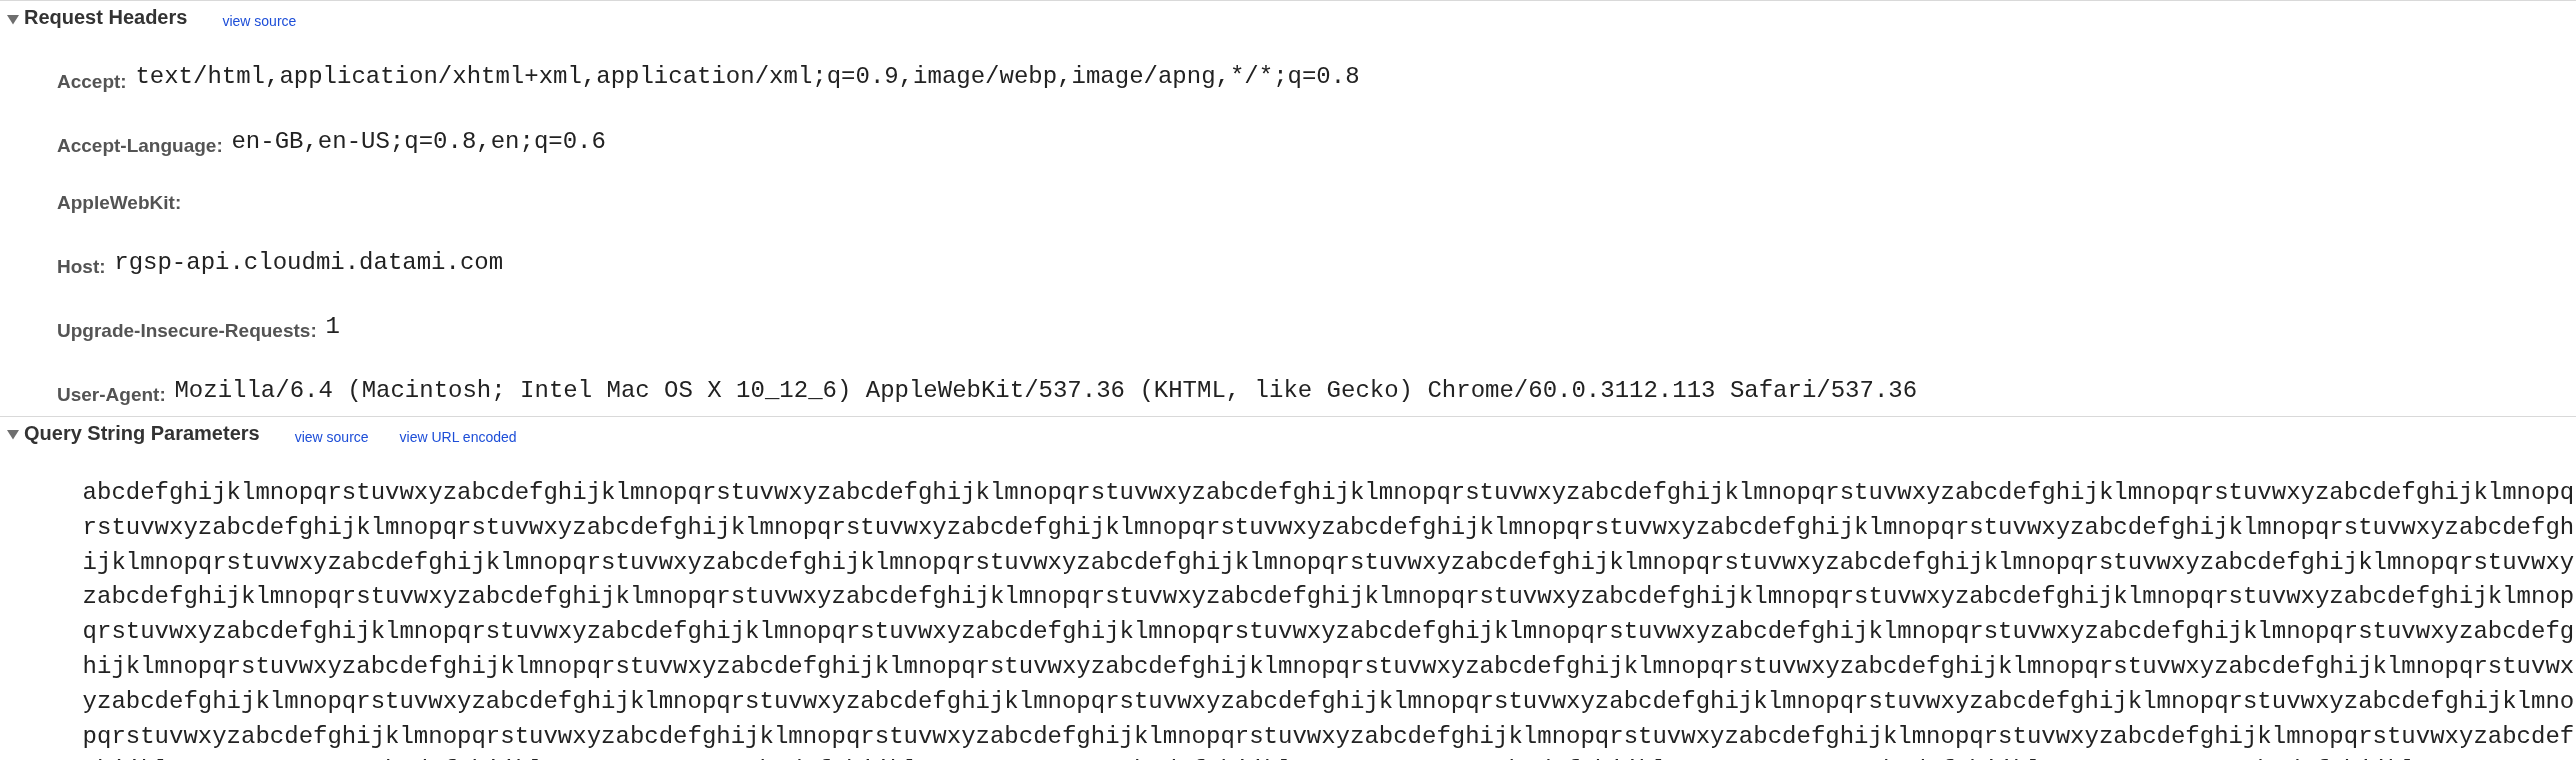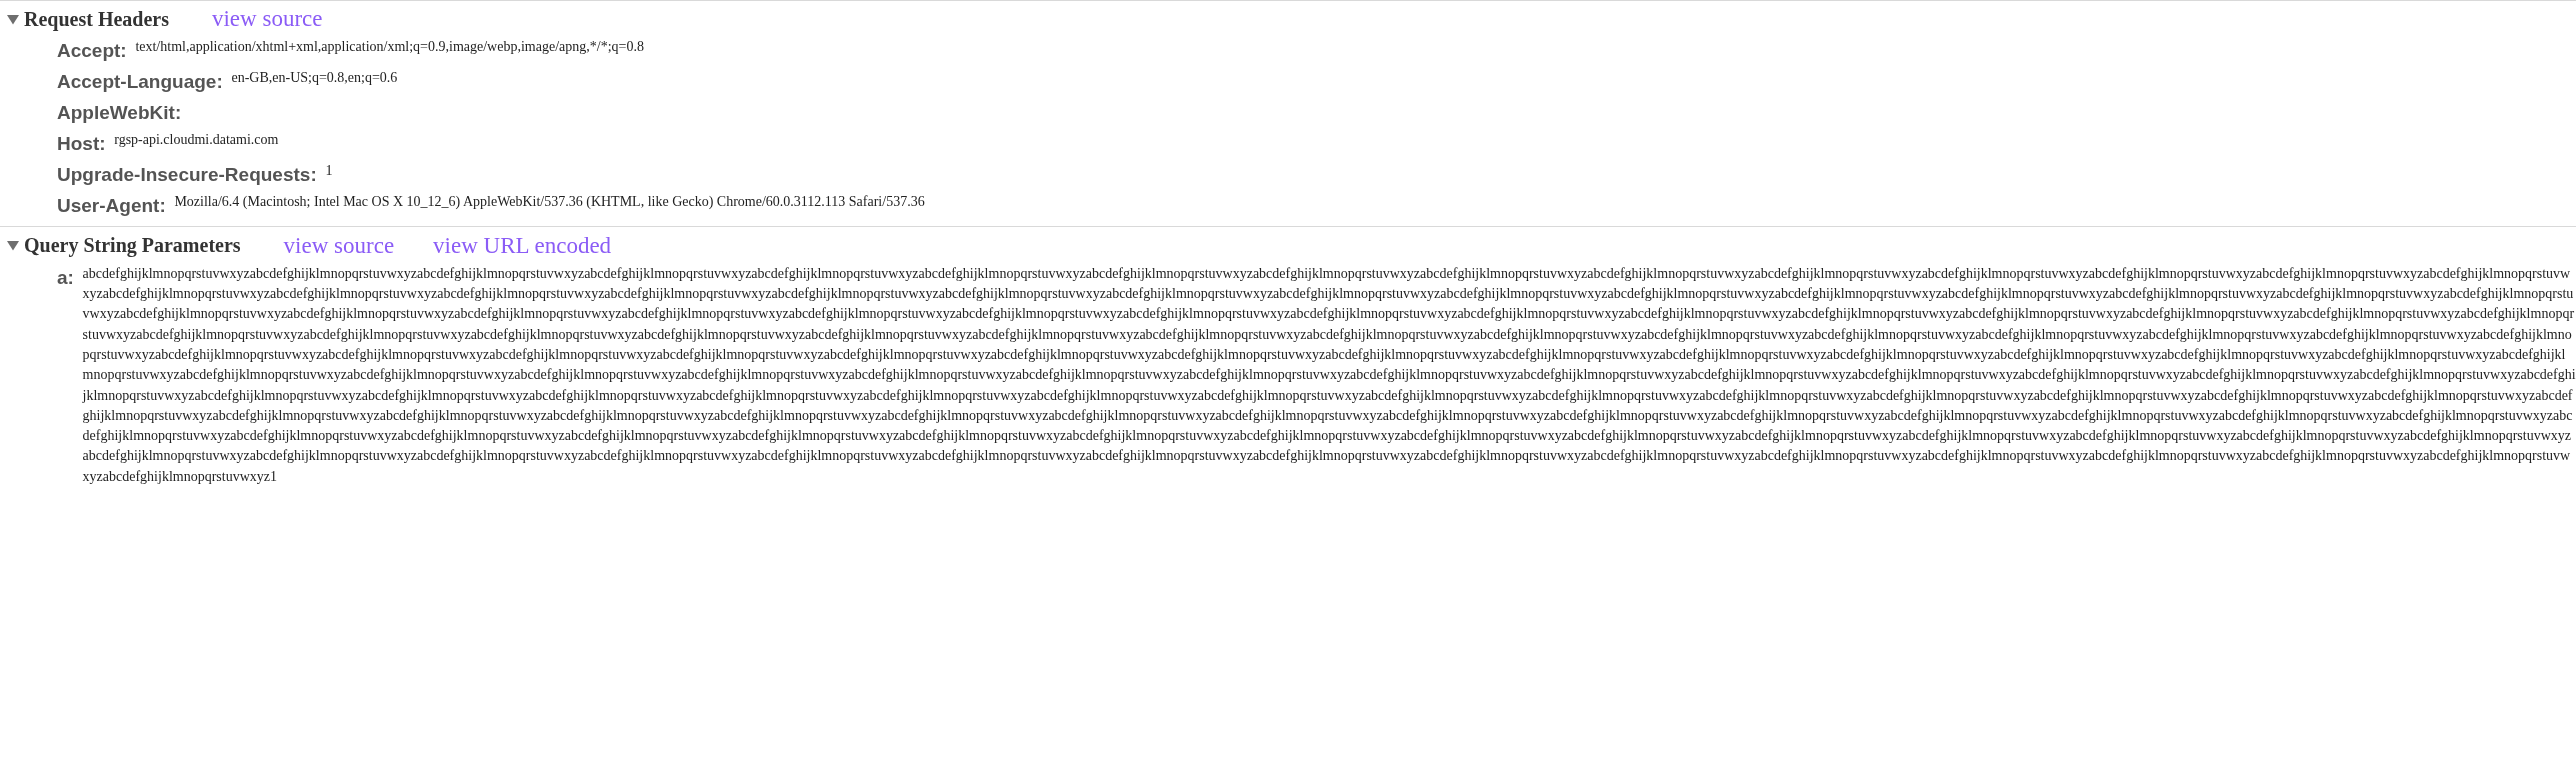--- a/index.html
+++ b/index.html
@@ -11,62 +11,61 @@
     color: #222;
     background: #fff;
     width: 2576px;
   }
   .section {
     border-top: 0.9px solid #d9d9d9;
     padding: 3.5px 0 5.2px 0;
   }
   .section-header {
     display: flex;
-    align-items: center;
+    align-items: flex-end;
     padding: 1.7px 0 3.5px 24px;
     position: relative;
-    font-family: Liberation Serif, serif;
   }
   .disclosure {
     position: absolute;
     left: 7px;
     top: 5.2px;
     width: 14px;
     height: 14px;
     cursor: pointer;
   }
   .disclosure svg { width: 12px; height: 12px; fill: #6e6e6e; }
   .section-title {
     font-weight: 700;
     color: #333;
     font-size: 20px;
     margin-right: 35px;
   }
   .section-link {
-    color: #8b5cf6;
-    font-size: 23px;
+    color: #1d4ed8;
+    font-size: 14px;
     margin-right: 31px;
     cursor: pointer;
-    margin-left: 8px;
   }
   .row {
     display: flex;
-    align-items: flex-start;
+    align-items: flex-end;
     padding: 1.7px 0 1.7px 57px;
     line-height: 1.45;
+    margin-top: 26px;
   }
   .row .key {
     font-weight: 700;
     color: #545454;
     white-space: nowrap;
   }
   .row .key::after { content: ":"; }
   .row .val {
-    font-family: Liberation Serif, serif;
-    font-size: 14px;
+    font-family: Liberation Mono, monospace;
+    font-size: 24px;
     color: #222;
     margin-left: 8.7px;
     word-break: break-all;
     white-space: normal;
     flex: 1;
   }
 </style>
 </head>
 <body>
 

